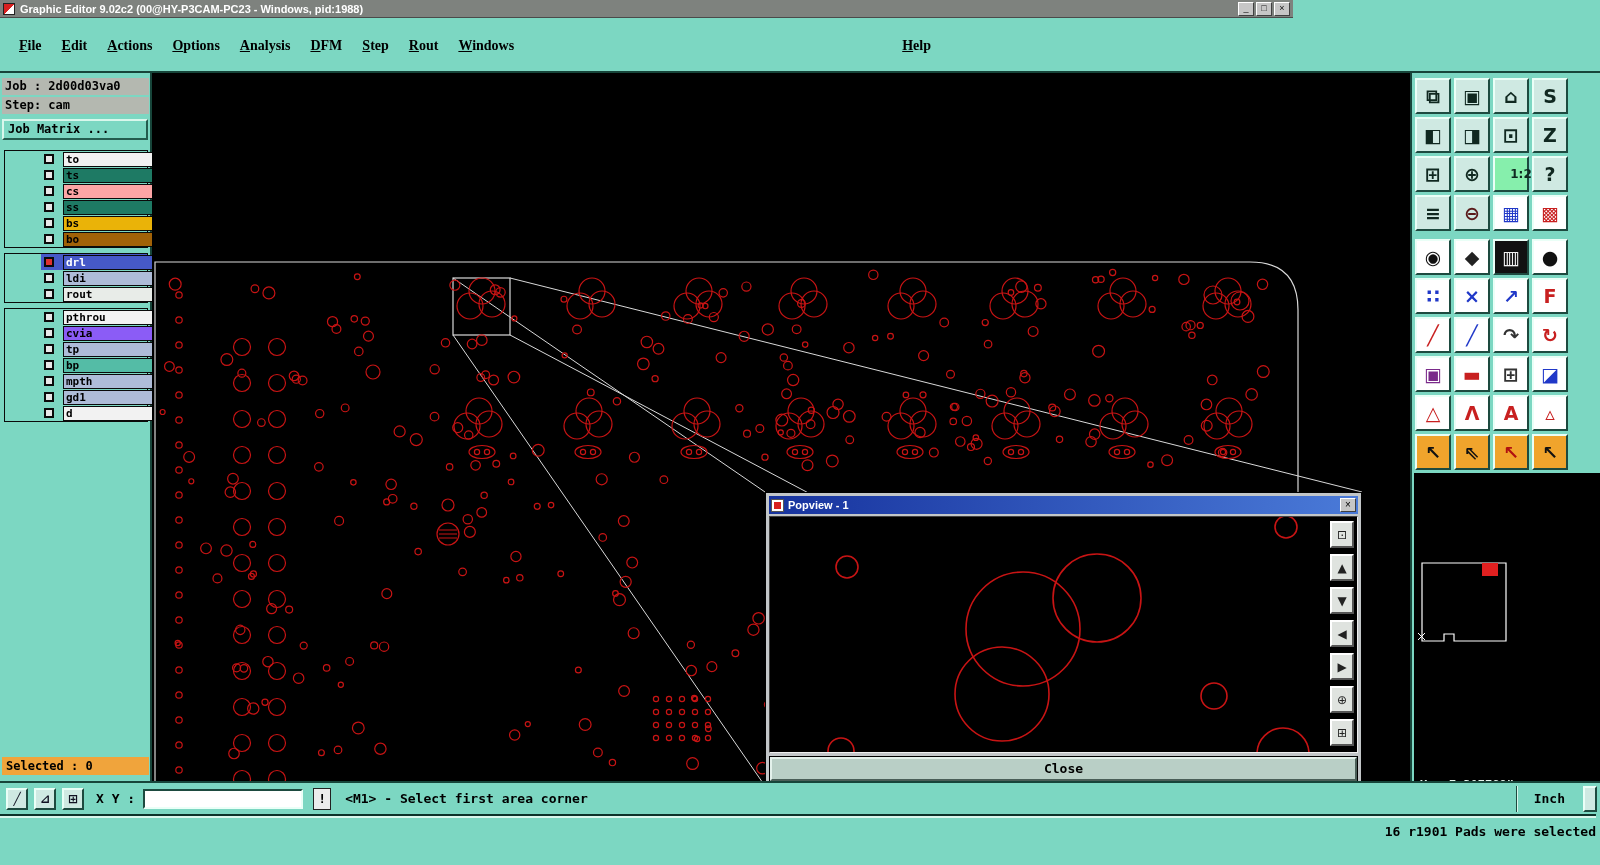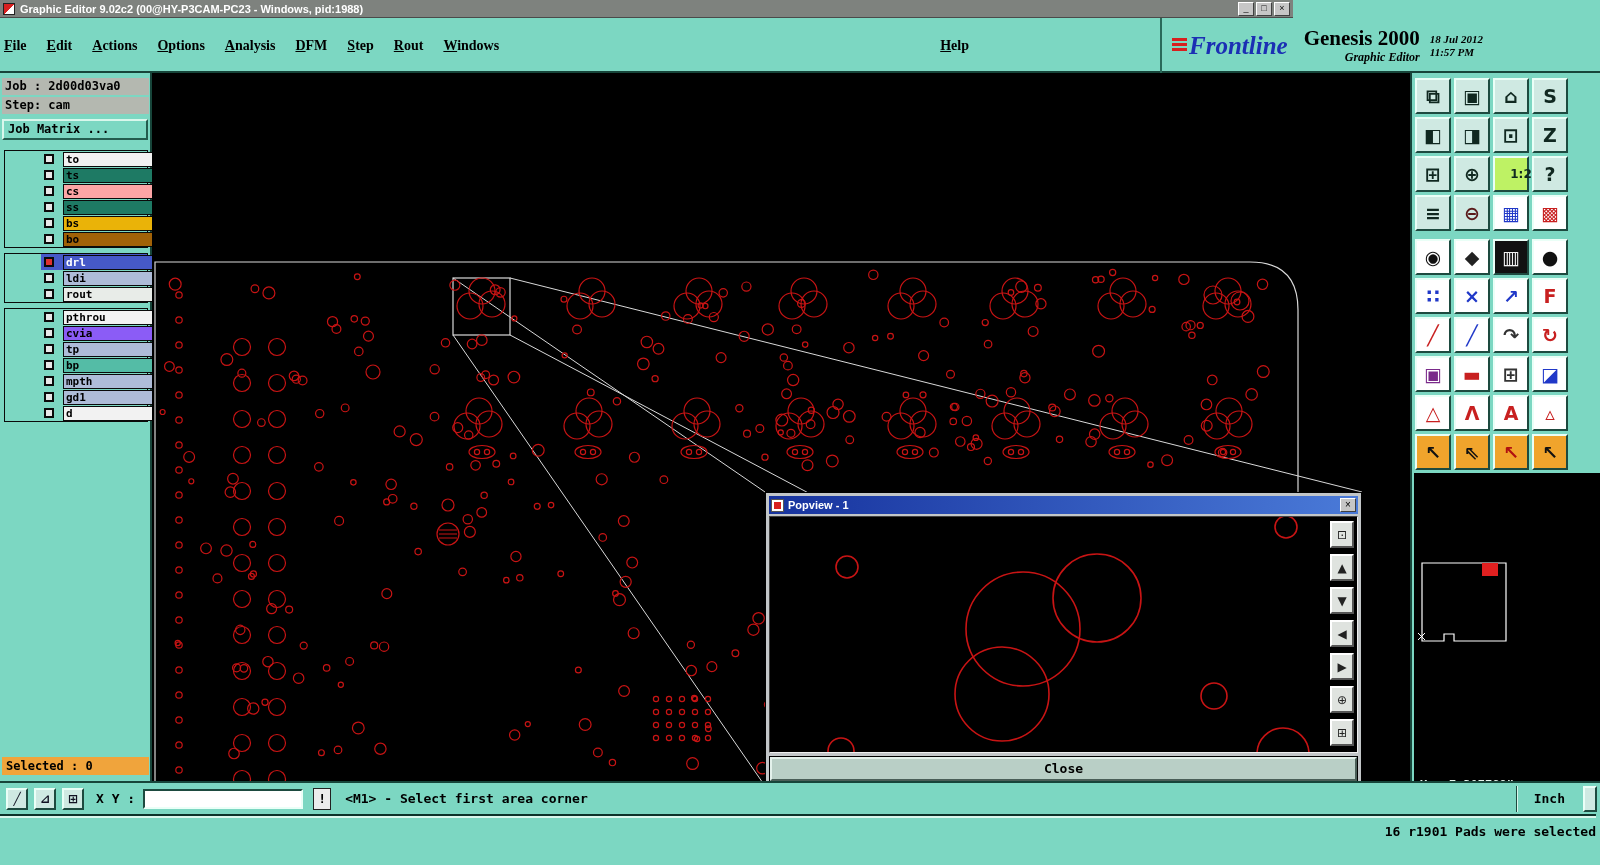--- a/index.html
+++ b/index.html
@@ -9,23 +9,23 @@
 
   
   .titlebar{position:absolute;left:0;top:0;width:1293px;height:18px;background:#7e827e;display:flex;align-items:center;font-family:"Liberation Sans",sans-serif;border-bottom:1px solid #4a4a4a;}
   .app-icon{width:12px;height:12px;margin:0 5px 0 3px;background:linear-gradient(135deg,#d82020 55%,#ffffff 55%);border:1px solid #222;}
   .title-text{color:#fff;font-size:11px;font-weight:bold;flex:1;white-space:nowrap;}
   .tb-btns{display:flex;gap:2px;margin-right:3px;}
   .tb-btn{width:16px;height:14px;background:#c6c6c6;border:1px solid;border-color:#fff #404040 #404040 #fff;font-size:9px;line-height:11px;text-align:center;color:#111;}
 
   
   .menubar{position:absolute;left:0;top:18px;width:1600px;height:55px;background:#7cd7c2;border-bottom:2px solid #17453a;}
-  #menu-items{position:absolute;left:0;top:0;width:987px;height:55px;display:flex;align-items:center;gap:20px;padding-left:4px;font-family:"Liberation Serif",serif;font-size:14px;font-weight:bold;}
+  #menu-items{position:absolute;left:0;top:0;width:987px;height:55px;display:flex;align-items:center;gap:20px;padding-left:19px;font-family:"Liberation Serif",serif;font-size:14px;font-weight:bold;}
   .menu-item{cursor:default;white-space:nowrap;}
-  .menu-help{margin-left:auto;margin-right:18px;}
+  .menu-help{margin-left:auto;margin-right:56px;}
   .brand{position:absolute;left:1160px;top:0;width:440px;height:55px;border-left:2px solid #2a6a5a;display:flex;align-items:center;font-family:"Liberation Serif",serif;}
   .logo-wrap{display:flex;align-items:center;margin-left:10px;}
   .logo-stripes{width:15px;height:15px;background:repeating-linear-gradient(180deg,#d81f1f 0 3px,rgba(0,0,0,0) 3px 5px);margin-right:2px;}
   .logo-text{font-size:25px;font-weight:bold;font-style:italic;color:#1b2fb4;}
   .product-wrap{margin-left:16px;display:flex;flex-direction:column;align-items:flex-end;}
   .product{font-size:21px;font-weight:bold;line-height:23px;white-space:nowrap;}
   .subtitle{font-size:12px;font-weight:bold;font-style:italic;line-height:14px;}
   .datetime{margin-left:10px;display:flex;flex-direction:column;font-size:11px;font-weight:bold;font-style:italic;line-height:13px;}
 
   
@@ -105,34 +105,20 @@
       <div class="menu-item"><u>F</u>ile</div>
         <div class="menu-item"><u>E</u>dit</div>
         <div class="menu-item"><u>A</u>ctions</div>
         <div class="menu-item"><u>O</u>ptions</div>
         <div class="menu-item"><u>A</u>nalysis</div>
         <div class="menu-item"><u>D</u>FM</div>
         <div class="menu-item"><u>S</u>tep</div>
         <div class="menu-item"><u>R</u>out</div>
         <div class="menu-item"><u>W</u>indows</div>
         <div class="menu-item menu-help" style="order:99"><u>H</u>elp</div>
-    </div>
-    <div class="brand">
-      <span class="logo-wrap">
-        <span class="logo-stripes"></span>
-        <span class="logo-text">Frontline</span>
-      </span>
-      <span class="product-wrap">
-        <span class="product">Genesis 2000</span>
-        <span class="subtitle">Graphic Editor</span>
-      </span>
-      <span class="datetime">
-        <span>18 Jul 2012</span>
-        <span>11:57 PM</span>
-      </span>
     </div>
   </div>
 
   <div class="sidebar">
     <div class="job-label">Job : 2d00d03va0</div>
     <div class="step-label">Step: cam</div>
     <div class="job-matrix">Job Matrix ...</div>
     <div id="layer-groups">
         <div class="layer-group">
           <div class="layer-row">
@@ -649,21 +635,21 @@
         <div class="tool-btn" style="background: rgb(207, 233, 226); color: rgb(16, 40, 32);">⧉</div>
         <div class="tool-btn" style="background: rgb(207, 233, 226); color: rgb(16, 40, 32);">▣</div>
         <div class="tool-btn" style="background: rgb(207, 233, 226); color: rgb(16, 40, 32);">⌂</div>
         <div class="tool-btn" style="background: rgb(207, 233, 226); color: rgb(16, 40, 32);">S</div>
         <div class="tool-btn" style="background: rgb(207, 233, 226); color: rgb(16, 40, 32);">◧</div>
         <div class="tool-btn" style="background: rgb(207, 233, 226); color: rgb(16, 40, 32);">◨</div>
         <div class="tool-btn" style="background: rgb(207, 233, 226); color: rgb(16, 40, 32);">⊡</div>
         <div class="tool-btn" style="background: rgb(207, 233, 226); color: rgb(16, 40, 32);">Z</div>
         <div class="tool-btn" style="background: rgb(207, 233, 226); color: rgb(16, 40, 32);">⊞</div>
         <div class="tool-btn" style="background: rgb(207, 233, 226); color: rgb(16, 40, 32);">⊕</div>
-        <div class="tool-btn small" style="background: #bef264; color: rgb(16, 40, 32); padding-left: 20px;">1:2</div>
+        <div class="tool-btn small" style="background: #86efac; color: rgb(16, 40, 32); padding-left: 20px;">1:2</div>
         <div class="tool-btn" style="background: rgb(207, 233, 226); color: rgb(16, 40, 32);">?</div>
         <div class="tool-btn" style="background: rgb(207, 233, 226); color: rgb(16, 40, 32);">≡</div>
         <div class="tool-btn" style="background: rgb(207, 233, 226); color: rgb(90, 26, 26);">⊖</div>
         <div class="tool-btn" style="background: rgb(255, 255, 255); color: rgb(32, 56, 200);">▦</div>
         <div class="tool-btn" style="background: rgb(255, 255, 255); color: rgb(200, 32, 32);">▩</div>
       </div>
     <div id="tool-grid-2" class="tool-grid">
         <div class="tool-btn" style="background: rgb(255, 255, 255); color: rgb(17, 17, 17);">◉</div>
         <div class="tool-btn" style="background: rgb(255, 255, 255); color: rgb(34, 34, 34);">◆</div>
         <div class="tool-btn" style="background: rgb(17, 17, 17); color: rgb(240, 240, 240);">▥</div>

